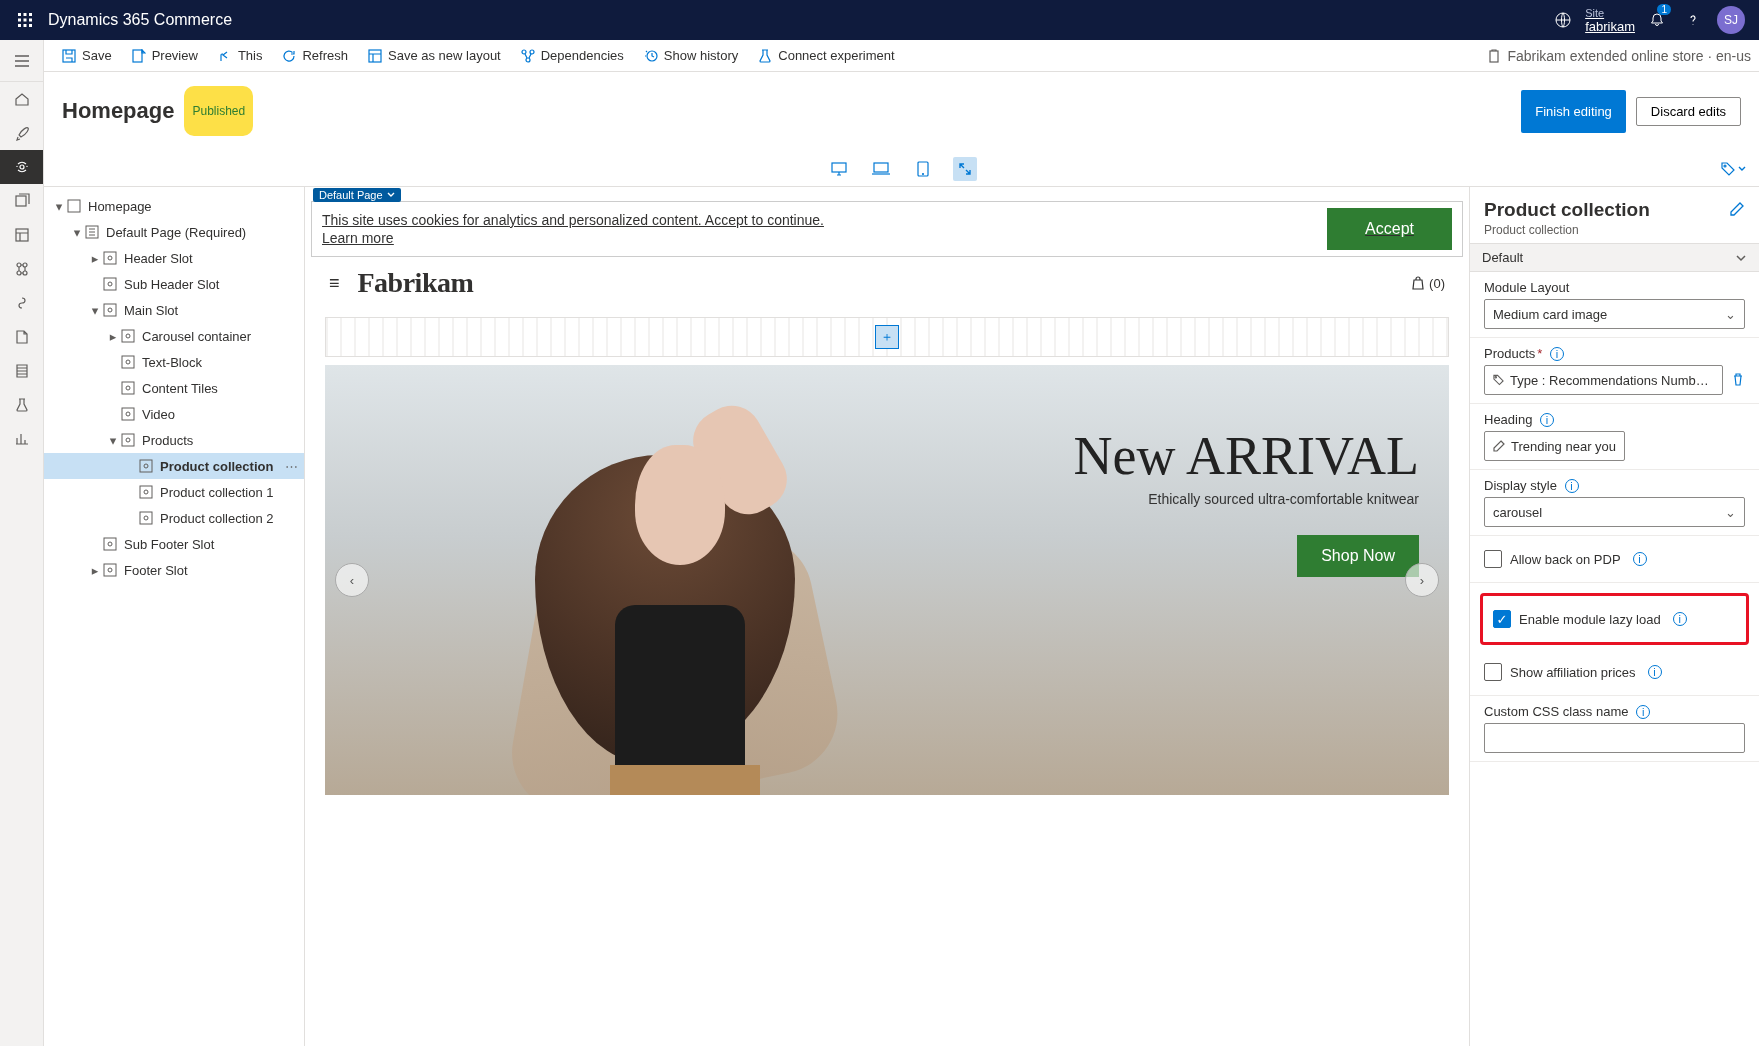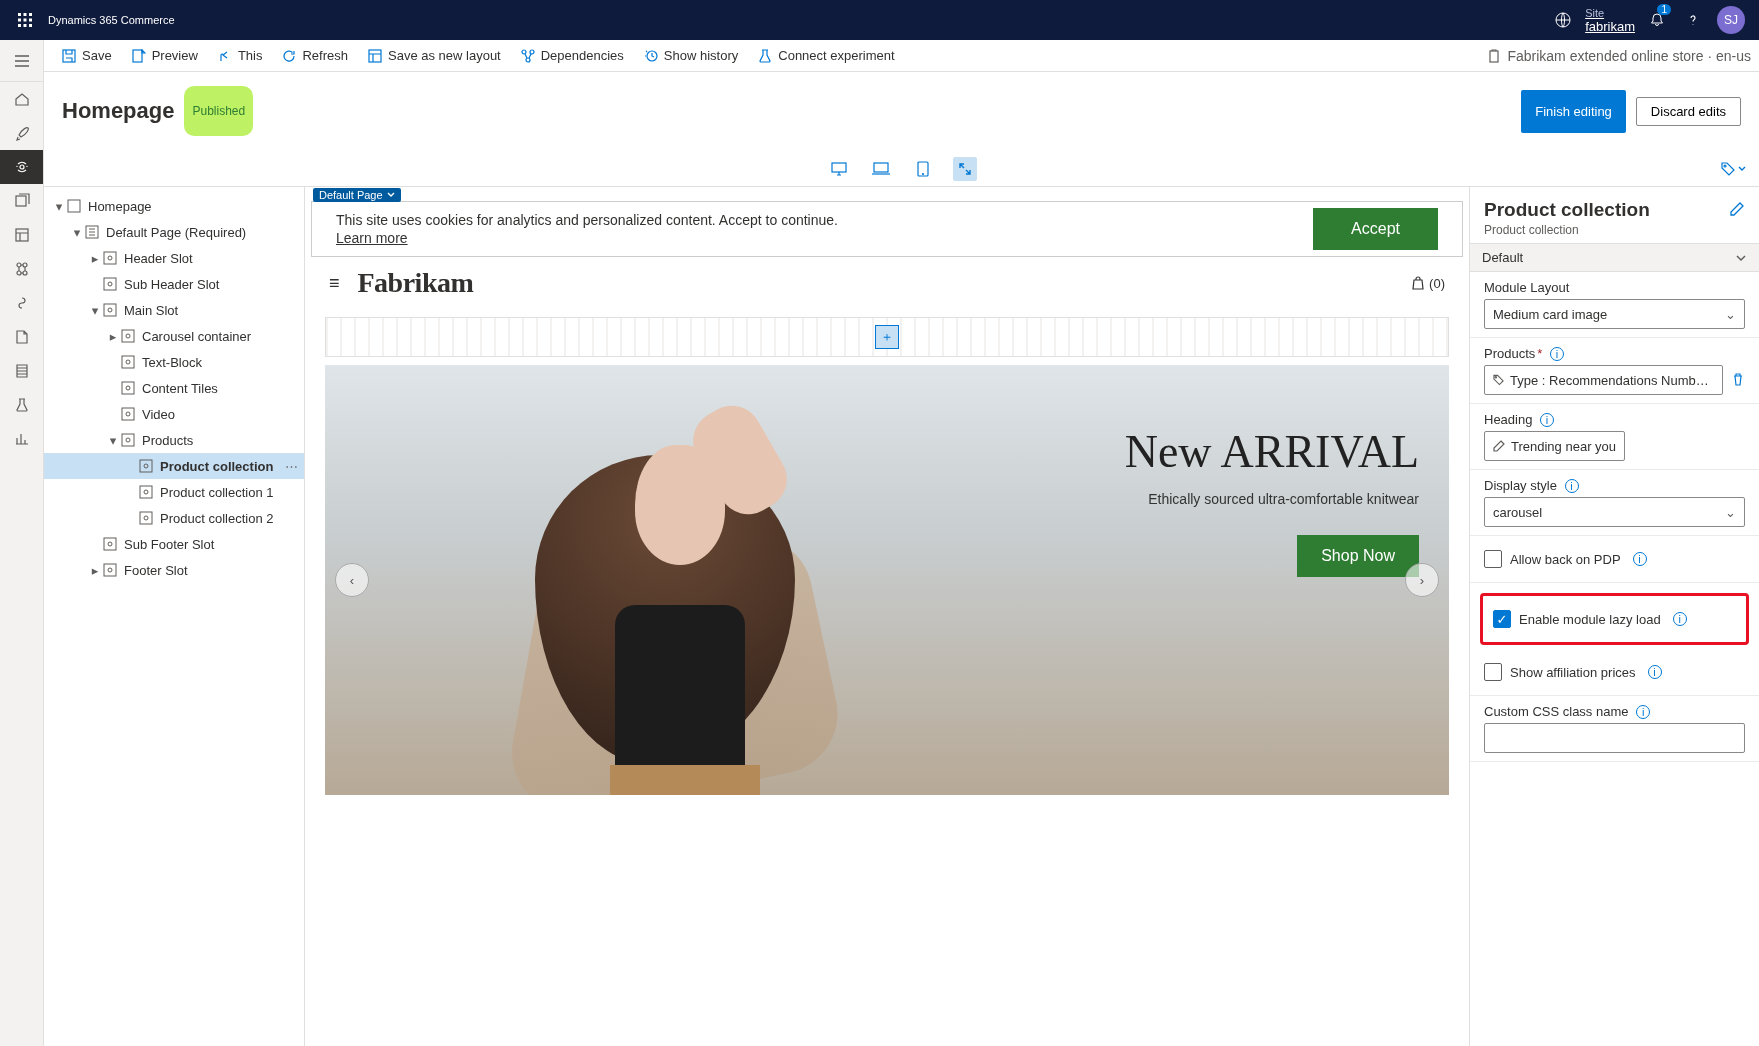--- a/index.html
+++ b/index.html
@@ -2,21 +2,21 @@
 <html><head>
 <meta charset="utf-8">
 <style>
 * { margin: 0; padding: 0; box-sizing: border-box; font-family: "Segoe UI", -apple-system, sans-serif; }
 html, body { height: 100%; }
 body { background: #fff; color: #323130; font-size: 13px; overflow: hidden; }
 
 
 .topbar { background: #0f1b3d; color: #fff; height: 40px; display: flex; align-items: center; padding: 0 8px; }
 .topbar .waffle { width: 34px; display:flex; align-items:center; justify-content:center; cursor:pointer; }
-.topbar .brand { font-size: 11px; font-weight: 500; margin-left: 6px; }
+.topbar .brand { font-size: 16px; font-weight: 500; margin-left: 6px; }
 .topbar .spacer { flex: 1; }
 .topbar .globe, .topbar .bell, .topbar .help { width: 36px; height: 40px; display:flex; align-items:center; justify-content:center; cursor:pointer; position:relative; }
 .topbar .site { margin: 0 4px; font-size: 11px; line-height: 13px; cursor:pointer;text-decoration:underline; }
 .topbar .site .site-lbl { color: #b9c1d9; }
 .topbar .site .site-name { font-size: 13px; }
 .topbar .bell .badge { position:absolute; top:4px; right:4px; background:#0078d4; color:#fff; border-radius:10px; font-size:10px; padding:0 4px; }
 .topbar .avatar { width: 28px; height: 28px; border-radius: 50%; background:#7b6ed0; color:#fff; display:flex; align-items:center; justify-content:center; font-size:12px; margin: 8px 6px; }
 
 
 .shell { display:flex; height: calc(100% - 40px); }
@@ -31,21 +31,21 @@
 
 .cmdbar { height: 32px; border-bottom:1px solid #e1dfdd; display:flex; align-items:center; padding: 0 8px; gap:0; }
 .cmd { display:flex; align-items:center; gap:6px; padding: 0 10px; height:100%; cursor:pointer; color:#323130; font-size:13px; }
 .cmd svg { color:#0078d4; }
 .cmdbar .flex { flex:1; }
 .cmdbar .context { color:#605e5c; font-size:14px; display:flex; align-items:center; gap:6px; }
 
 
 .titlerow { display:flex; align-items:center; padding: 14px 18px 14px 18px; border-bottom:1px solid #fff; }
 .titlerow h1 { font-size: 22px; font-weight: 600; }
-.titlerow .badge-pub { margin-left:10px; background:#bef264; color:#2e7d32; border-radius:10px; padding:18px 8px; font-size:12px; }
+.titlerow .badge-pub { margin-left:10px; background:#fde047; color:#2e7d32; border-radius:10px; padding:18px 8px; font-size:12px; }
 .titlerow .flex { flex:1; }
 .titlerow .btn-primary { background:#0078d4; color:#fff; border:none; padding:14px 14px; border-radius:2px; font-size:13px; cursor:pointer; }
 .titlerow .btn-secondary { background:#fff; border:1px solid #8a8886; padding:6px 14px; border-radius:2px; font-size:13px; margin-left:10px; cursor:pointer; }
 
 
 .devicebar { height: 36px; display:flex; align-items:center; justify-content:center; gap:18px; border-bottom:1px solid #e1dfdd; position:relative; }
 .devicebar .dev { width:24px; height:24px; display:flex; align-items:center; justify-content:center; color:#0078d4; cursor:pointer; border-radius:2px; }
 .devicebar .dev.active { background:#c7e0f4; }
 .devicebar .right { position:absolute; right:12px; display:flex; align-items:center; gap:2px; color:#0078d4; cursor:pointer; }
 
@@ -62,35 +62,35 @@
 .ind-0 { padding-left: 8px; }
 .ind-1 { padding-left: 26px; }
 .ind-2 { padding-left: 44px; }
 .ind-3 { padding-left: 62px; }
 .ind-4 { padding-left: 80px; }
 
 
 .canvas-wrap { flex:1; background:#fff; overflow:auto; min-width:0; }
 .canvas-inner { padding:0 6px 10px 6px; }
 .page-tag { background:#005a9e; color:#fff; font-size:11px; padding:1px 6px; display:inline-flex; align-items:center; gap:4px; border-radius:2px; margin-left:2px; }
-.cookie { border:1px solid #ccc; padding:6px 24px; display:flex; align-items:center; justify-content:space-between; margin-top:-1px; }
+.cookie { border:1px solid #ccc; padding:6px 10px; display:flex; align-items:center; justify-content:space-between; margin-top:-1px;text-decoration:underline; }
 .cookie .txt { font-size:14px; line-height:18px; }
 .cookie .learn { text-decoration:underline; color:#333; cursor:pointer; }
 .btn-accept { background:#2f7d32; color:#fff; border:none; padding:12px 38px; font-size:16px; cursor:pointer; }
 .promo { background:#202020; color:#fff; text-align:center; padding:4px 0; font-size:14px; }
 .promo a { color:#fff; }
 .storehdr { display:flex; align-items:center; padding:10px 18px; }
 .storehdr .ham2 { font-size:18px; margin-right:18px; cursor:pointer; }
 .storehdr .logo { font-family: Georgia, "Times New Roman", serif; font-size:28px; font-weight:600; letter-spacing:-0.5px; }
 .storehdr .flex { flex:1; }
 .storehdr .bag { display:flex; align-items:center; gap:4px; font-size:13px; cursor:pointer; }
 .addslot { border:1px solid #e1dfdd; background:repeating-linear-gradient(90deg,#f3f2f1 0,#f3f2f1 2px,#fff 2px,#fff 14px); margin:8px 14px; height:40px; display:flex; align-items:center; justify-content:center; }
 .addslot .plus { width:24px; height:24px; background:#c7e0f4; border:1px solid #0078d4; display:flex; align-items:center; justify-content:center; color:#0078d4; cursor:pointer; }
 .hero { margin:0 14px; height:430px; background:linear-gradient(180deg,#dfe5e8 0%,#c8cdcf 40%,#b7a996 100%); position:relative; overflow:hidden; }
-.hero .title { position:absolute; right:30px; top:60px; font-family:Georgia, serif; font-size:46px; color:#222; }
+.hero .title { position:absolute; right:30px; top:60px; font-family:Georgia, serif; font-size:54px; color:#222; }
 .hero .sub { position:absolute; right:30px; top:126px; font-size:14px; color:#333; }
 .hero .shop { position:absolute; right:30px; top:170px; background:#2f7d32; color:#fff; border:none; padding:12px 24px; font-size:16px; cursor:pointer; }
 .hero .car { position:absolute; top:50%; transform:translateY(-50%); width:34px; height:34px; border:1px solid #aaa; border-radius:50%; background:rgba(255,255,255,0.6); display:flex; align-items:center; justify-content:center; cursor:pointer; color:#555;}
 .hero .car.prev { left:10px; }
 .hero .car.next { right:10px; }
 .hero .person { position:absolute; left:120px; bottom:-10px; width:450px; height:420px; }
 .hero .person .hair { position:absolute; left:90px; top:70px; width:260px; height:310px; background:radial-gradient(circle at 50% 20%, #6b4a36 0%, #4a3225 55%, #2e2019 100%); border-radius:48% 52% 55% 45% / 40% 40% 60% 60%; }
 .hero .person .face { position:absolute; left:190px; top:60px; width:90px; height:120px; background:#e6c6b3; border-radius:45% 45% 50% 50% / 50% 50% 45% 45%; }
 .hero .person .torso { position:absolute; left:170px; top:220px; width:130px; height:190px; background:#1c1c1c; border-radius:20px 20px 0 0;}
 .hero .person .cardL { position:absolute; left:80px; top:160px; width:130px; height:270px; background:linear-gradient(160deg,#c9b6a1,#b6a18a); border-radius:60px 10px 10px 60px; transform:rotate(10deg);}

